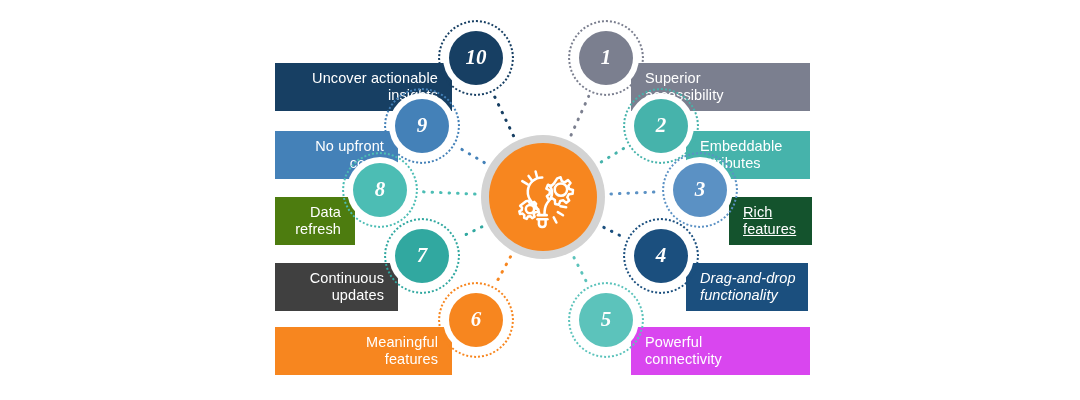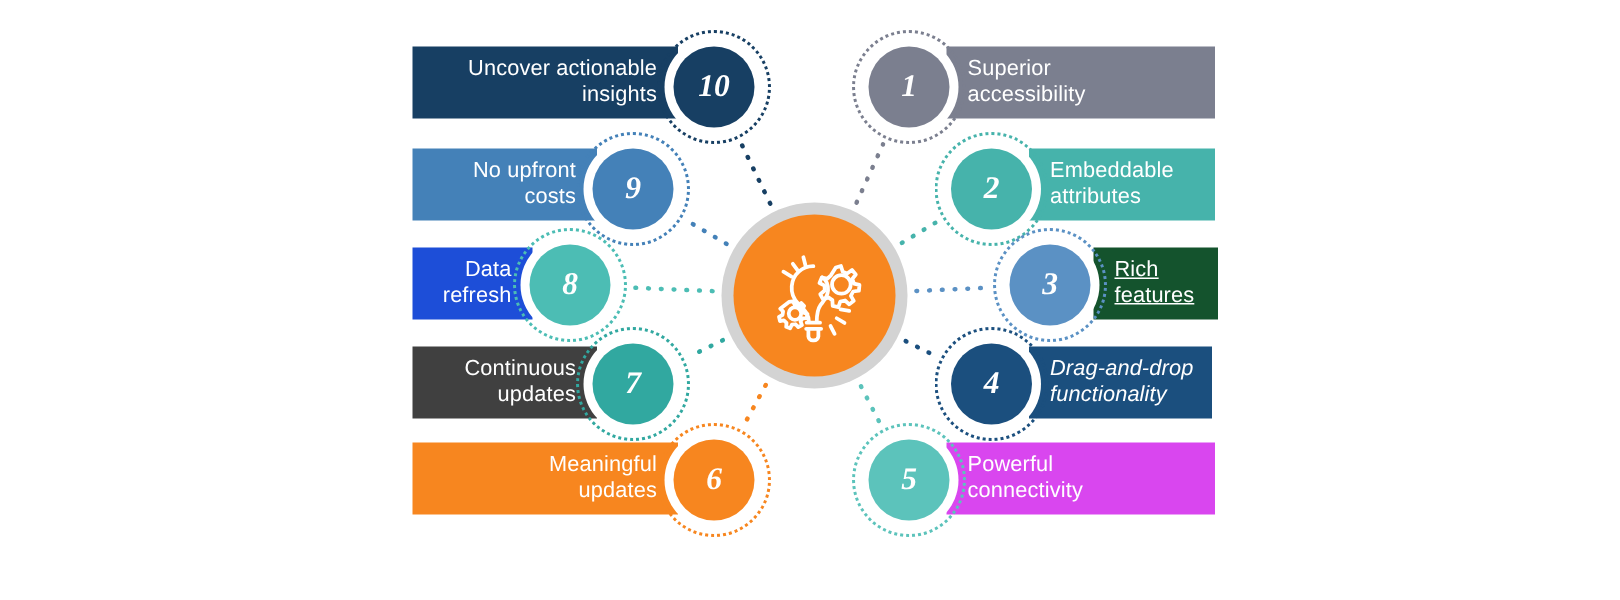--- a/index.html
+++ b/index.html
@@ -30,20 +30,21 @@
   
   .bar {
     position: absolute;
     box-sizing: border-box;
     display: flex;
     align-items: center;
     height: 48px;
     color: #ffffff;
     font-size: 14.5px;
     line-height: 17px;
+    margin-top: 32px;
   }
   .bar.left {
     justify-content: flex-end;
     text-align: right;
     padding-right: 14px;
   }
   .bar.right {
     justify-content: flex-start;
     text-align: left;
     padding-left: 14px;
@@ -156,27 +157,27 @@
       <div class="bar right" style="left: 686px; width: 122px; top: 231px; background: rgb(27, 79, 126); font-style: italic;">
         <span class="bar-label">Drag-and-drop
 functionality</span>
       </div>
       <div class="bar right" style="left: 631px; width: 179px; top: 295px; background: #d946ef;">
         <span class="bar-label">Powerful
 connectivity</span>
       </div>
       <div class="bar left" style="left: 275px; width: 177px; top: 295px; background: rgb(247, 134, 31);">
         <span class="bar-label">Meaningful
-updates</span>
+features</span>
       </div>
       <div class="bar left" style="left: 275px; width: 123px; top: 231px; background: #404040;">
         <span class="bar-label">Continuous
 updates</span>
       </div>
-      <div class="bar left" style="left: 275px; width: 80px; top: 165px; background: #1d4ed8;">
+      <div class="bar left" style="left: 275px; width: 80px; top: 165px; background: #4d7c0f;">
         <span class="bar-label">Data
 refresh</span>
       </div>
       <div class="bar left" style="left: 275px; width: 123px; top: 99px; background: rgb(68, 129, 184);">
         <span class="bar-label">No upfront
 costs</span>
       </div>
       <div class="bar left" style="left: 275px; width: 177px; top: 31px; background: rgb(23, 63, 99);">
         <span class="bar-label">Uncover actionable
 insights</span>

